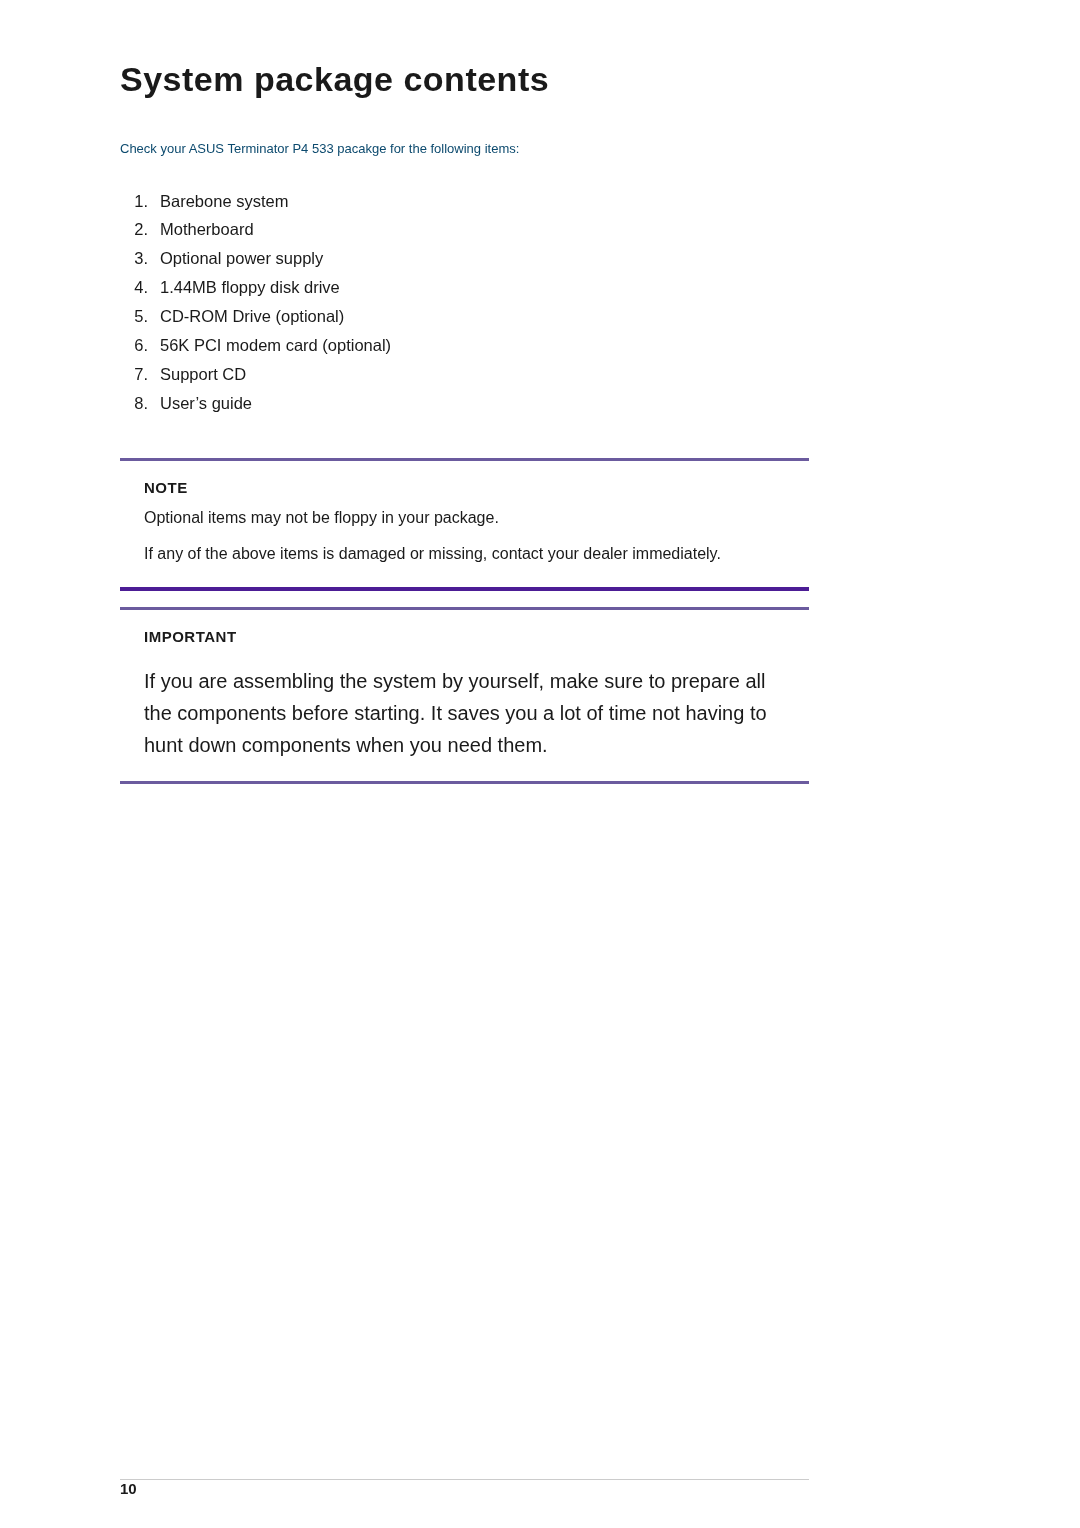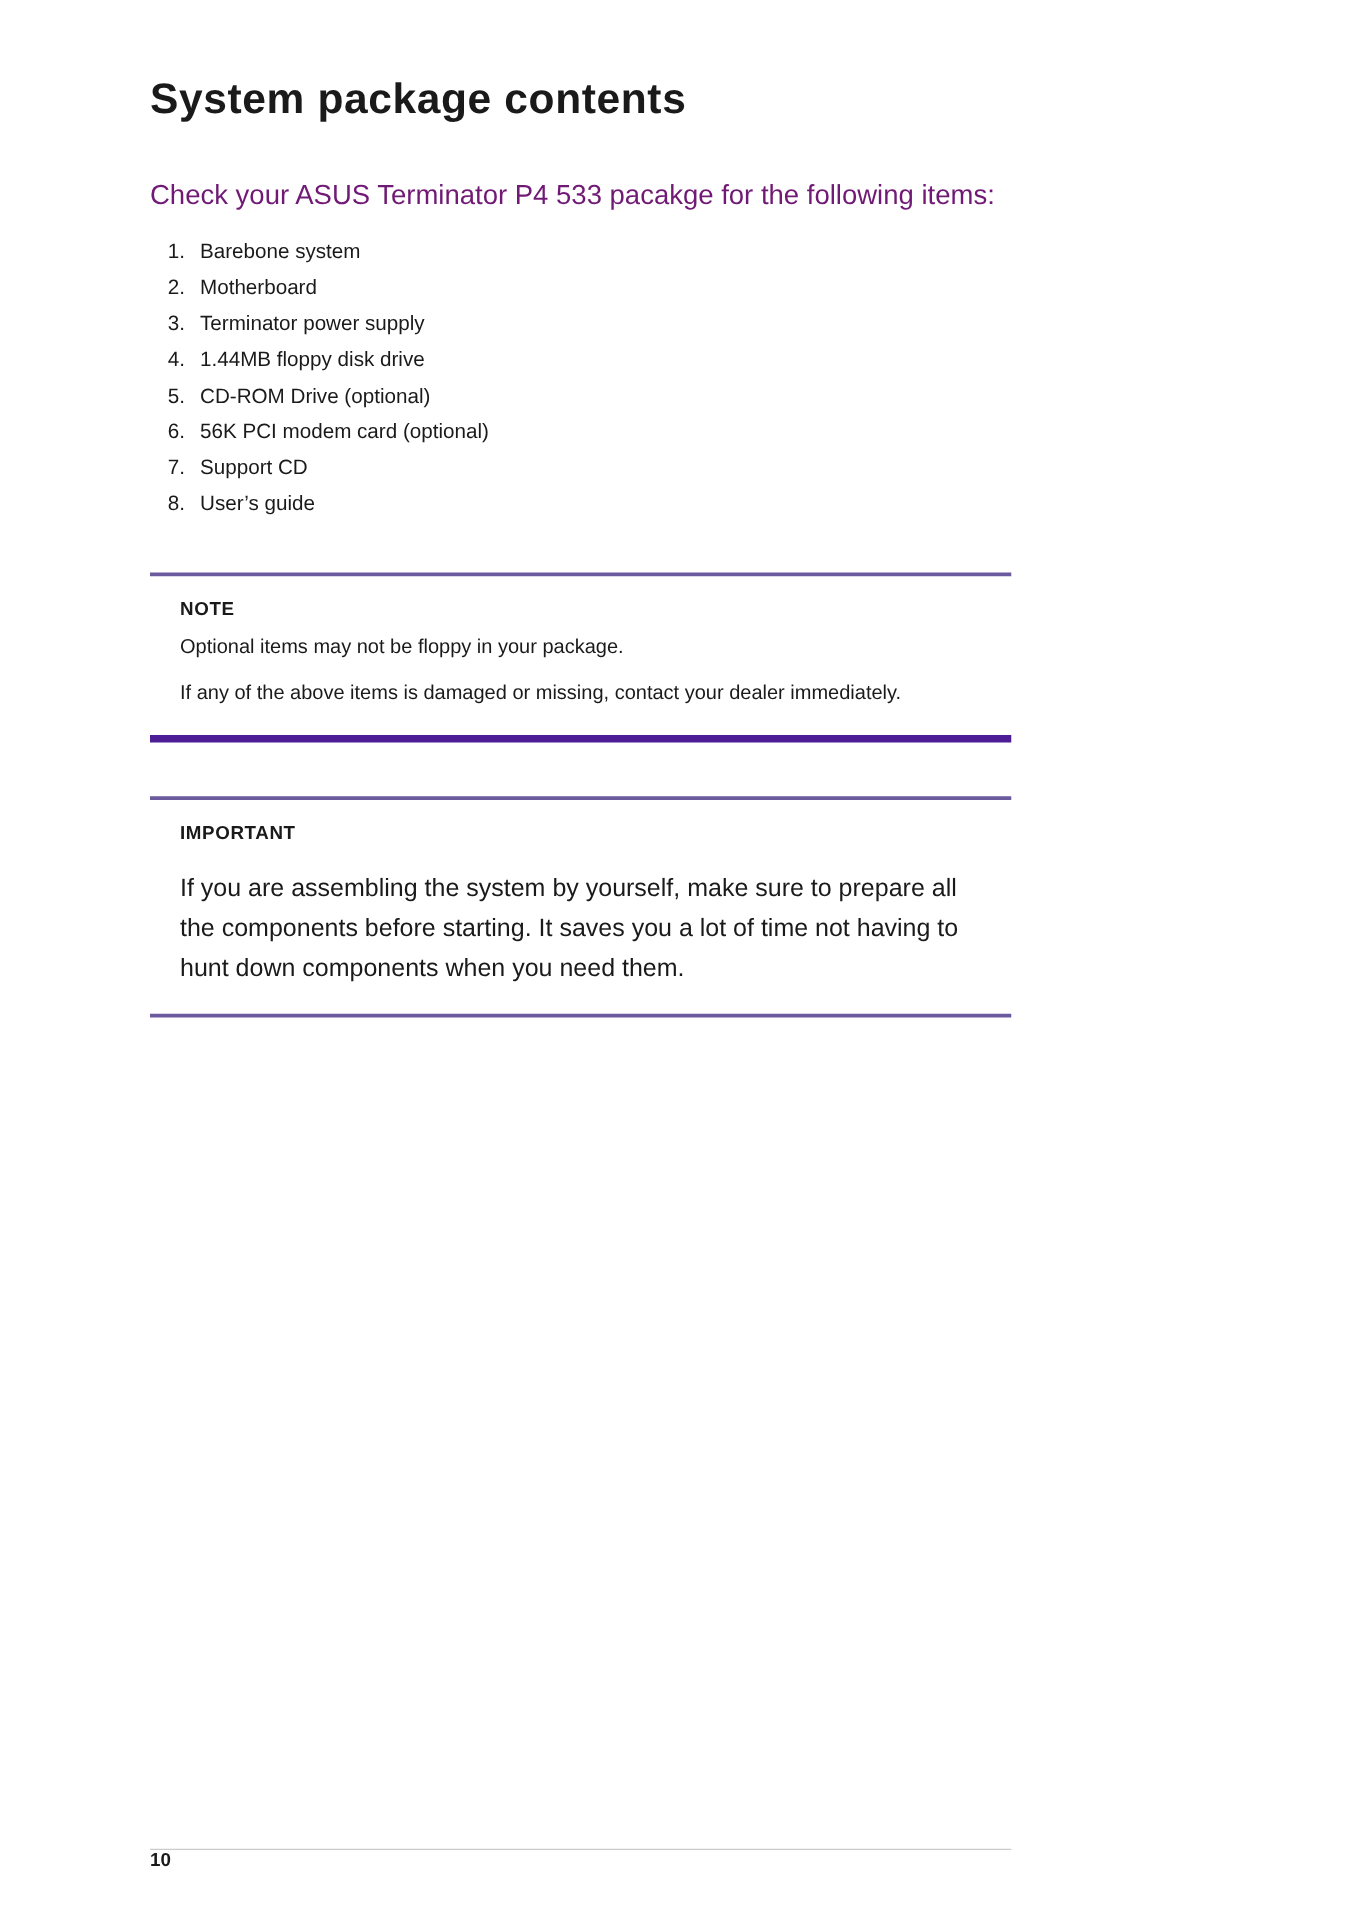--- a/index.html
+++ b/index.html
@@ -29,23 +29,23 @@
     .page-title {
       font-size: 34px;
       font-weight: 900;
       color: #1a1a1a;
       margin-bottom: 40px;
       font-family: Arial, Helvetica, sans-serif;
       letter-spacing: 0.5px;
     }
 
     .intro-text {
-      font-size: 22px;
-      color: #701a75;
-      margin-bottom: 15px;
+      font-size: 13px;
+      color: #0c4a6e;
+      margin-bottom: 28px;
       line-height: 1.5;
     }
 
     .package-list {
       list-style: none;
       margin-bottom: 40px;
       padding: 0;
     }
 
     .package-list li {
@@ -57,23 +57,23 @@
     }
 
     .list-number {
       min-width: 28px;
       text-align: right;
       flex-shrink: 0;
     }
 
     .note-box {
       border-top: 3px solid #6b5b9e;
-      border-bottom: 6px solid #4c1d95;
+      border-bottom: 4px solid #4c1d95;
       padding: 18px 24px 20px 24px;
-      margin-bottom: 43px;
+      margin-bottom: 16px;
     }
 
     .note-label {
       font-size: 15px;
       font-weight: 900;
       color: #1a1a1a;
       margin-bottom: 10px;
       letter-spacing: 0.5px;
       text-transform: uppercase;
     }
@@ -143,21 +143,21 @@
   <li>
         <span class="list-number">1.</span>
         <span>Barebone system</span>
       </li>
       <li>
         <span class="list-number">2.</span>
         <span>Motherboard</span>
       </li>
       <li>
         <span class="list-number">3.</span>
-        <span>Terminator power supply</span>
+        <span>Optional power supply</span>
       </li>
       <li>
         <span class="list-number">4.</span>
         <span>1.44MB floppy disk drive</span>
       </li>
       <li>
         <span class="list-number">5.</span>
         <span>CD-ROM Drive (optional)</span>
       </li>
       <li>

